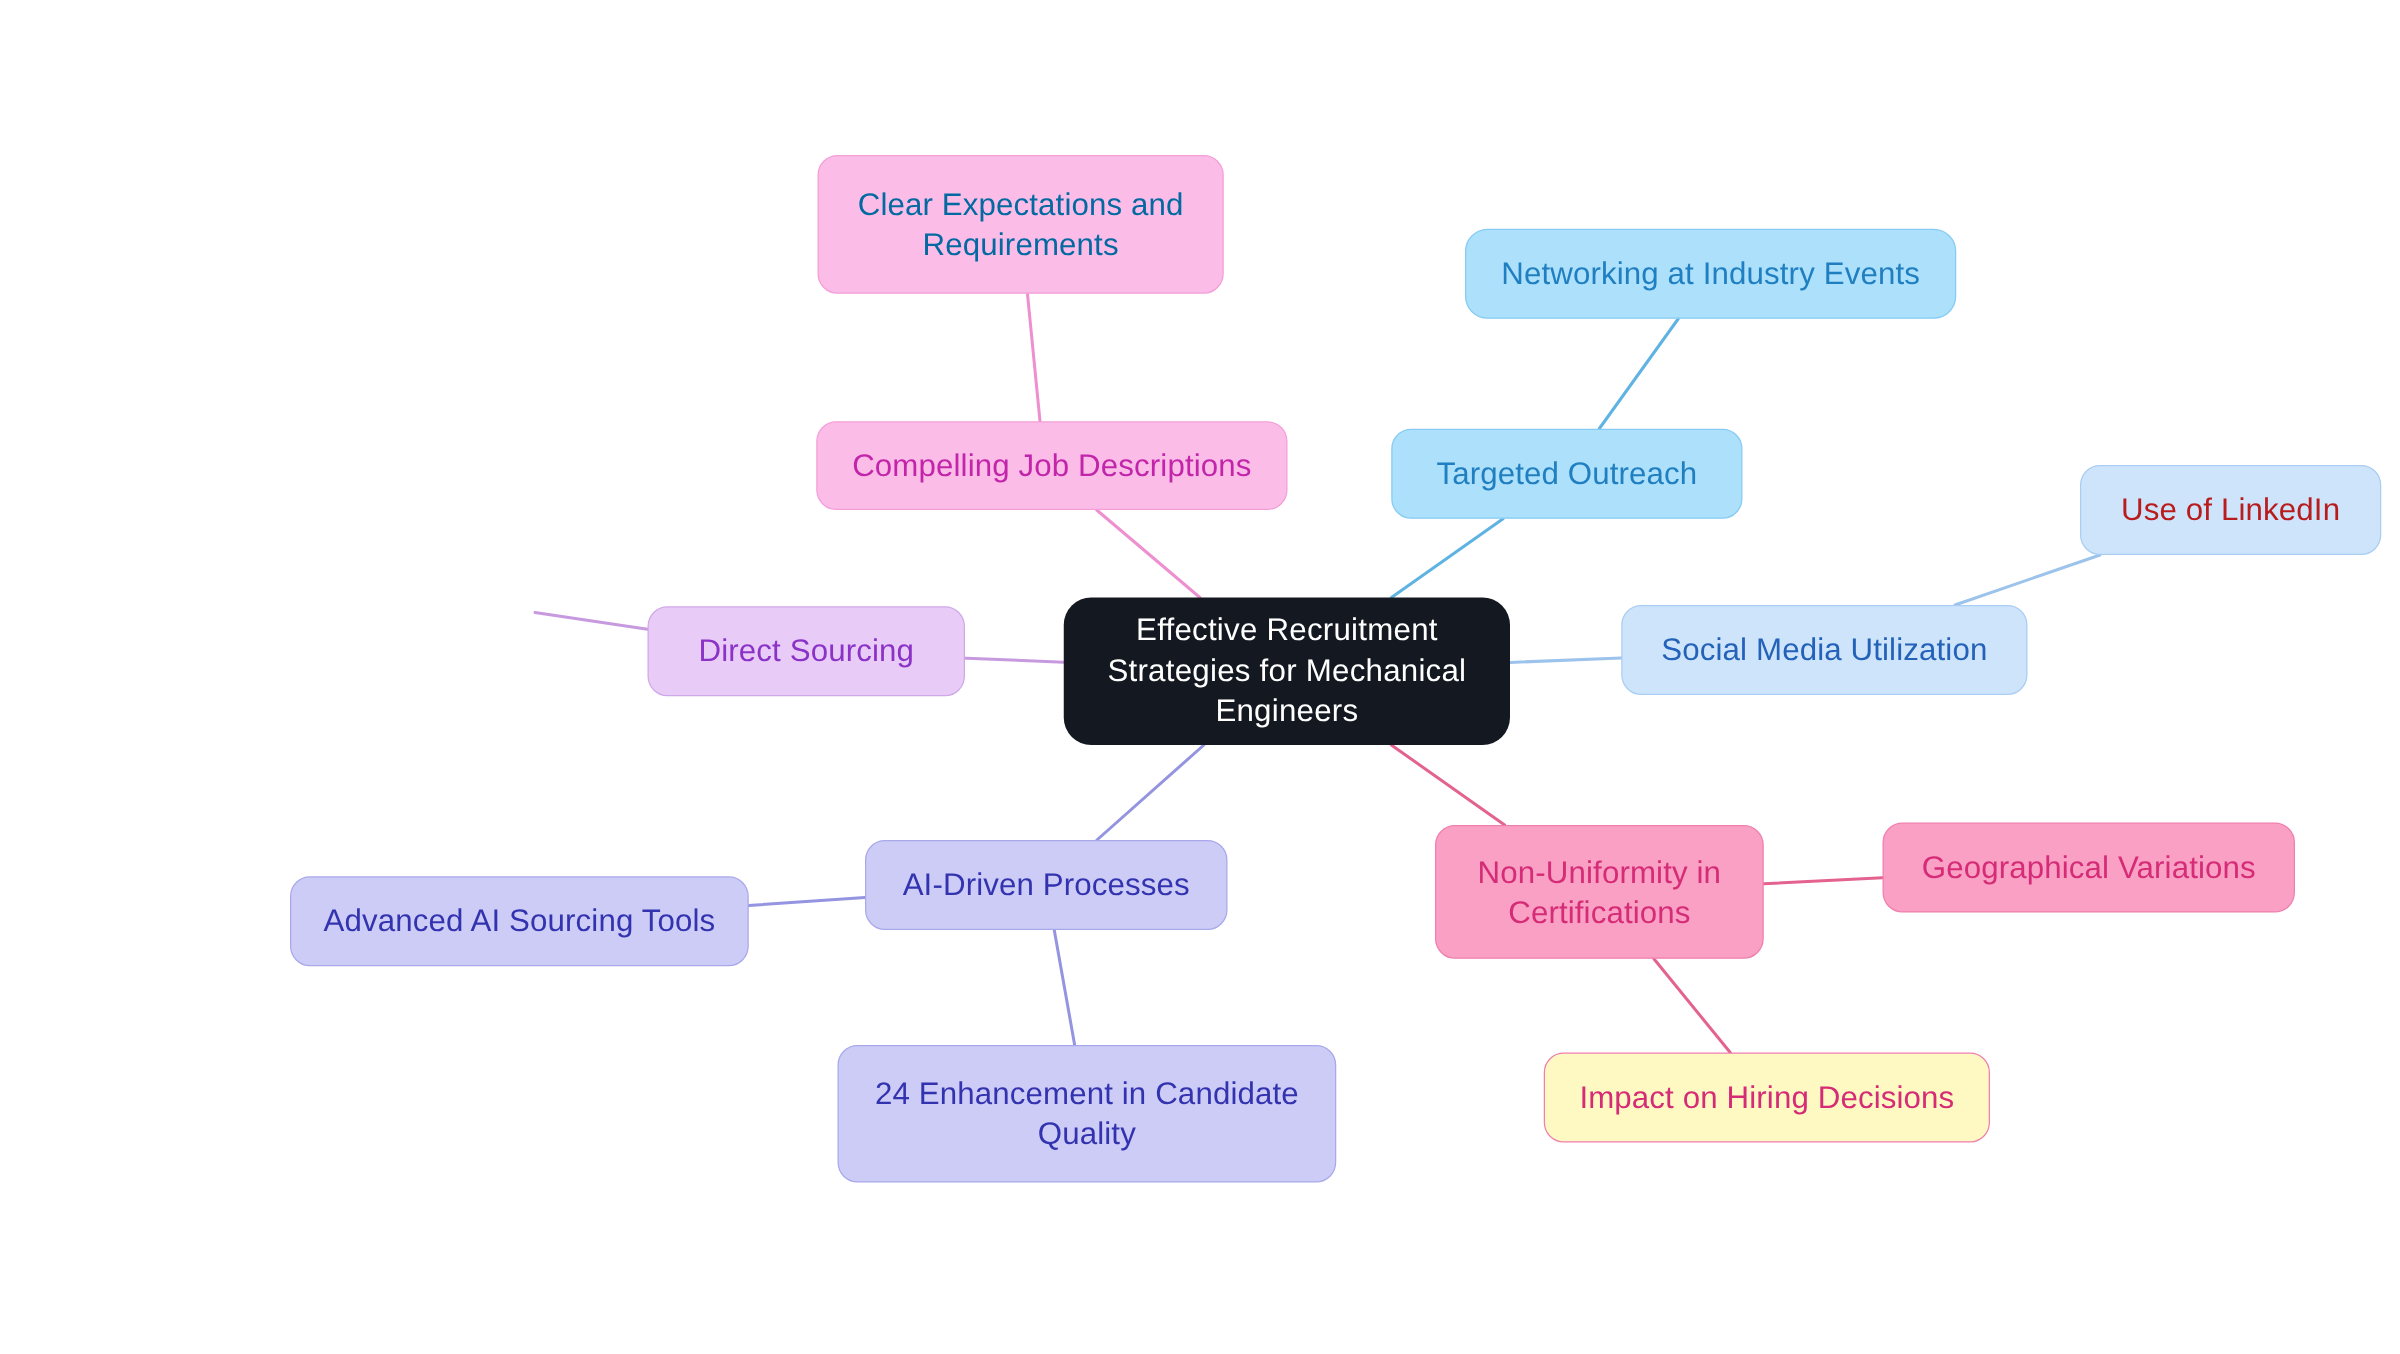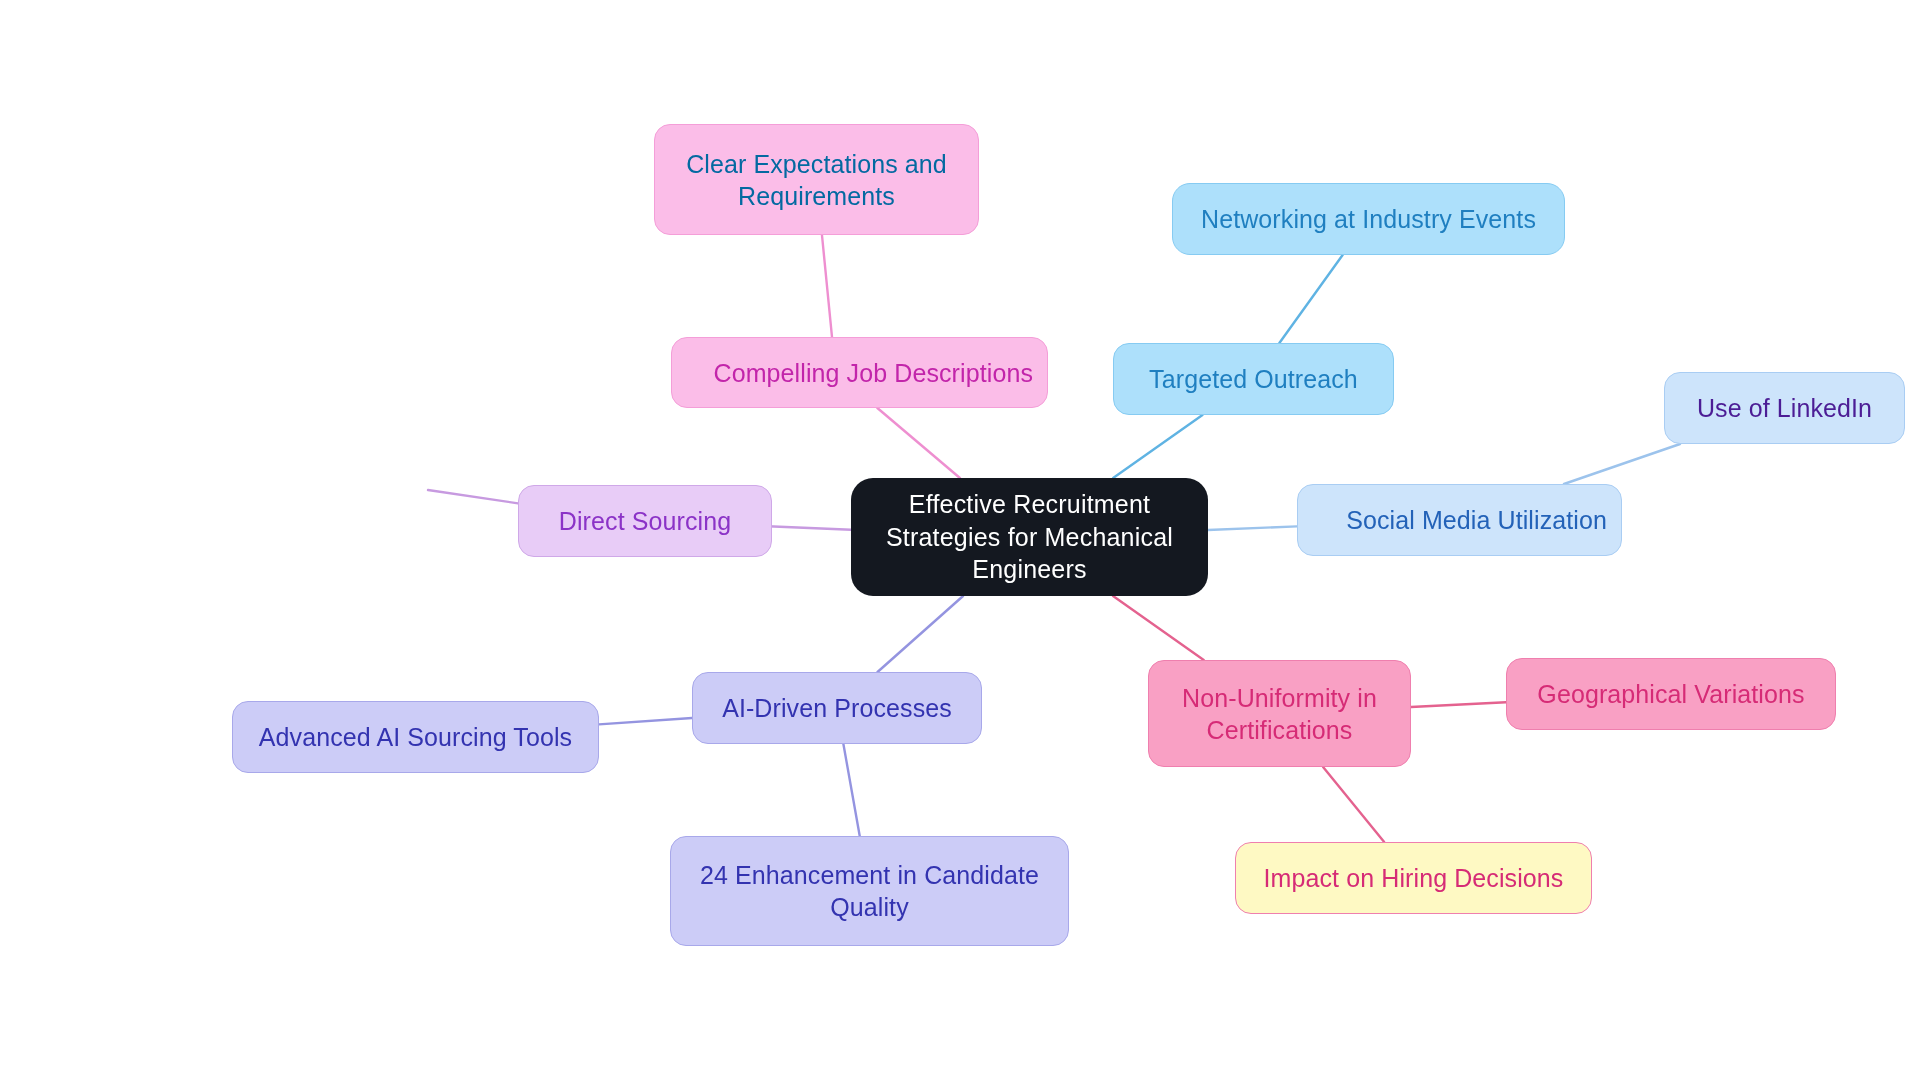--- a/index.html
+++ b/index.html
@@ -71,27 +71,27 @@
       <line x1="1323.080547112462" y1="767" x2="1384.1747720364742" y2="842" stroke="#e4628f" stroke-width="2.4" stroke-linecap="round"></line>
       <line x1="963.0818713450292" y1="596" x2="877.5263157894736" y2="672" stroke="#9494e0" stroke-width="2.4" stroke-linecap="round"></line>
       <line x1="692" y1="717.9762752075919" x2="599" y2="724.3748517200474" stroke="#9494e0" stroke-width="2.4" stroke-linecap="round"></line>
       <line x1="843.3934426229508" y1="744" x2="859.7322404371585" y2="836" stroke="#9494e0" stroke-width="2.4" stroke-linecap="round"></line>
       <line x1="851" y1="529.7049808429118" x2="758" y2="525.904214559387" stroke="#c79ae0" stroke-width="2.4" stroke-linecap="round"></line>
       <line x1="518" y1="503.3188405797101" x2="428" y2="490.05797101449275" stroke="#c79ae0" stroke-width="2.4" stroke-linecap="round"></line>
     </svg>
 <div class="node central" style="left: 851px; top: 478px; width: 357px; height: 118px; background: rgb(20, 24, 32); color: rgb(255, 255, 255); border-color: rgb(20, 24, 32);"><span>Effective Recruitment
 Strategies for Mechanical
 Engineers</span></div>
-    <div class="node branch" style="left: 671px; top: 337px; width: 377px; height: 71px; background: rgb(251, 189, 232); color: rgb(194, 37, 170); border-color: rgb(244, 158, 216); justify-content: flex-end;"><span>Compelling Job Descriptions</span></div>
+    <div class="node branch" style="left: 653px; top: 337px; width: 377px; height: 71px; background: rgb(251, 189, 232); color: rgb(194, 37, 170); border-color: rgb(244, 158, 216);"><span>Compelling Job Descriptions</span></div>
     <div class="node leaf" style="left: 654px; top: 124px; width: 325px; height: 111px; background: rgb(251, 189, 232); color: #0369a1; border-color: rgb(244, 158, 216);"><span>Clear Expectations and
 Requirements</span></div>
     <div class="node branch" style="left: 1113px; top: 343px; width: 281px; height: 72px; background: rgb(173, 224, 251); color: rgb(31, 127, 192); border-color: rgb(134, 203, 242);"><span>Targeted Outreach</span></div>
     <div class="node leaf" style="left: 1172px; top: 183px; width: 393px; height: 72px; background: rgb(173, 224, 251); color: rgb(31, 127, 192); border-color: rgb(134, 203, 242); border-radius: 18px;"><span>Networking at Industry Events</span></div>
-    <div class="node branch" style="left: 1297px; top: 484px; width: 325px; height: 72px; background: rgb(205, 228, 251); color: rgb(35, 98, 184); border-color: rgb(169, 205, 243); justify-content: flex-end;"><span>Social Media Utilization</span></div>
-    <div class="node leaf" style="left: 1664px; top: 372px; width: 241px; height: 72px; background: rgb(205, 228, 251); color: #4c1d95; border-color: rgb(169, 205, 243);"><span>Use of LinkedIn</span></div>
+    <div class="node branch" style="left: 1297px; top: 484px; width: 325px; height: 72px; background: rgb(205, 228, 251); color: rgb(35, 98, 184); border-color: rgb(169, 205, 243);"><span>Social Media Utilization</span></div>
+    <div class="node leaf" style="left: 1664px; top: 372px; width: 241px; height: 72px; background: rgb(205, 228, 251); color: #b91c1c; border-color: rgb(169, 205, 243);"><span>Use of LinkedIn</span></div>
     <div class="node branch" style="left: 1148px; top: 660px; width: 263px; height: 107px; background: rgb(249, 160, 196); color: rgb(214, 43, 118); border-color: rgb(239, 127, 174);"><span>Non-Uniformity in
 Certifications</span></div>
     <div class="node leaf" style="left: 1506px; top: 658px; width: 330px; height: 72px; background: rgb(249, 160, 196); color: rgb(214, 43, 118); border-color: rgb(239, 127, 174);"><span>Geographical Variations</span></div>
     <div class="node leaf" style="left: 1235px; top: 842px; width: 357px; height: 72px; background: #fef9c3; color: rgb(214, 43, 118); border-color: rgb(239, 127, 174);"><span>Impact on Hiring Decisions</span></div>
     <div class="node leaf" style="left: 232px; top: 701px; width: 367px; height: 72px; background: rgb(204, 204, 247); color: rgb(51, 51, 176); border-color: rgb(168, 168, 234);"><span>Advanced AI Sourcing Tools</span></div>
     <div class="node branch" style="left: 692px; top: 672px; width: 290px; height: 72px; background: rgb(204, 204, 247); color: rgb(51, 51, 176); border-color: rgb(168, 168, 234);"><span>AI-Driven Processes</span></div>
     <div class="node leaf" style="left: 670px; top: 836px; width: 399px; height: 110px; background: rgb(204, 204, 247); color: rgb(51, 51, 176); border-color: rgb(168, 168, 234);"><span>24 Enhancement in Candidate
 Quality</span></div>
     <div class="node branch" style="left: 518px; top: 485px; width: 254px; height: 72px; background: rgb(232, 204, 247); color: rgb(139, 51, 199); border-color: rgb(207, 168, 232);"><span>Direct Sourcing</span></div>
   </div>

